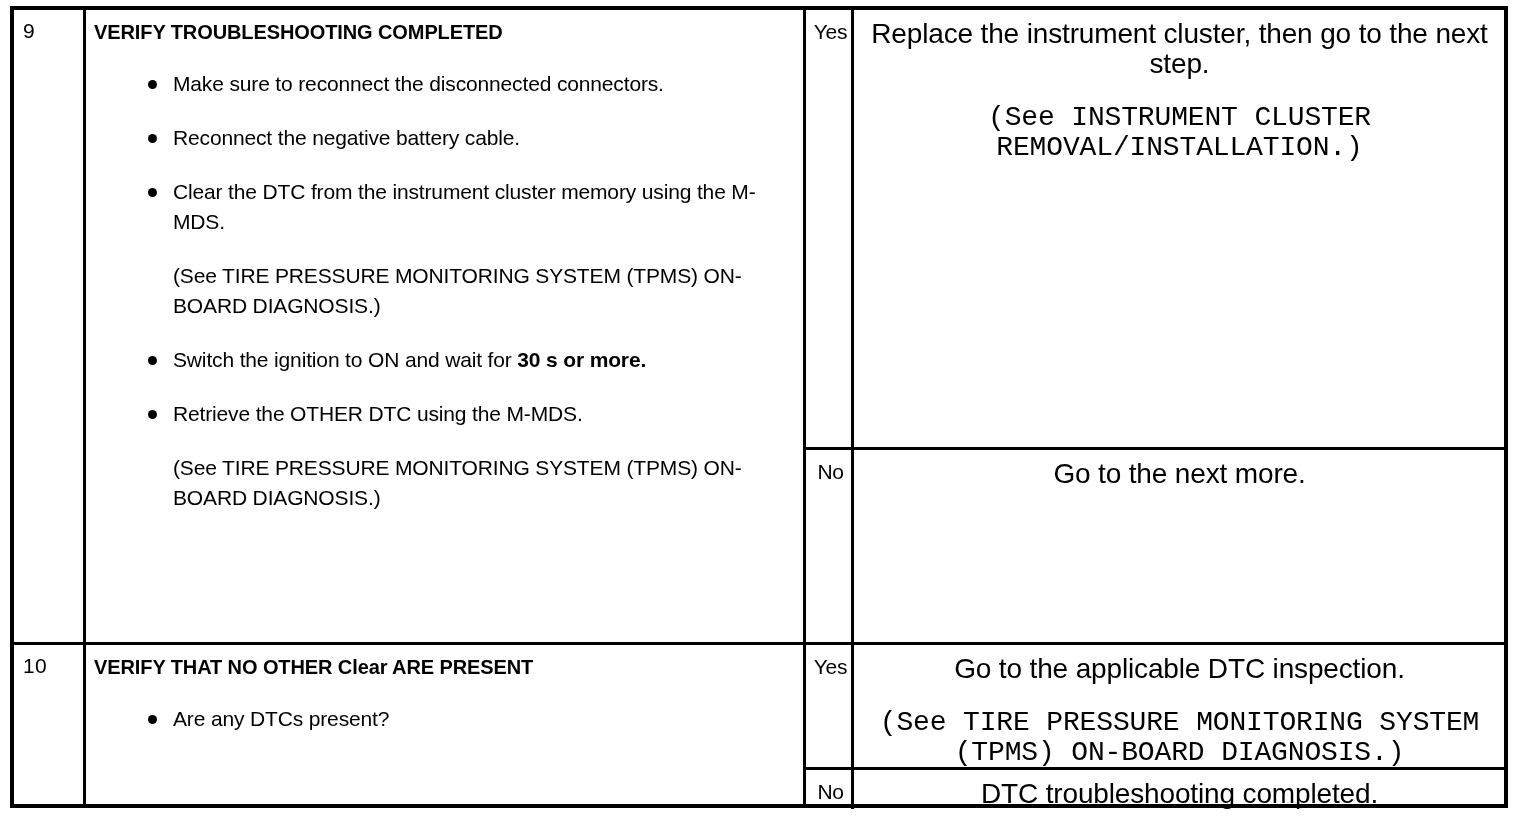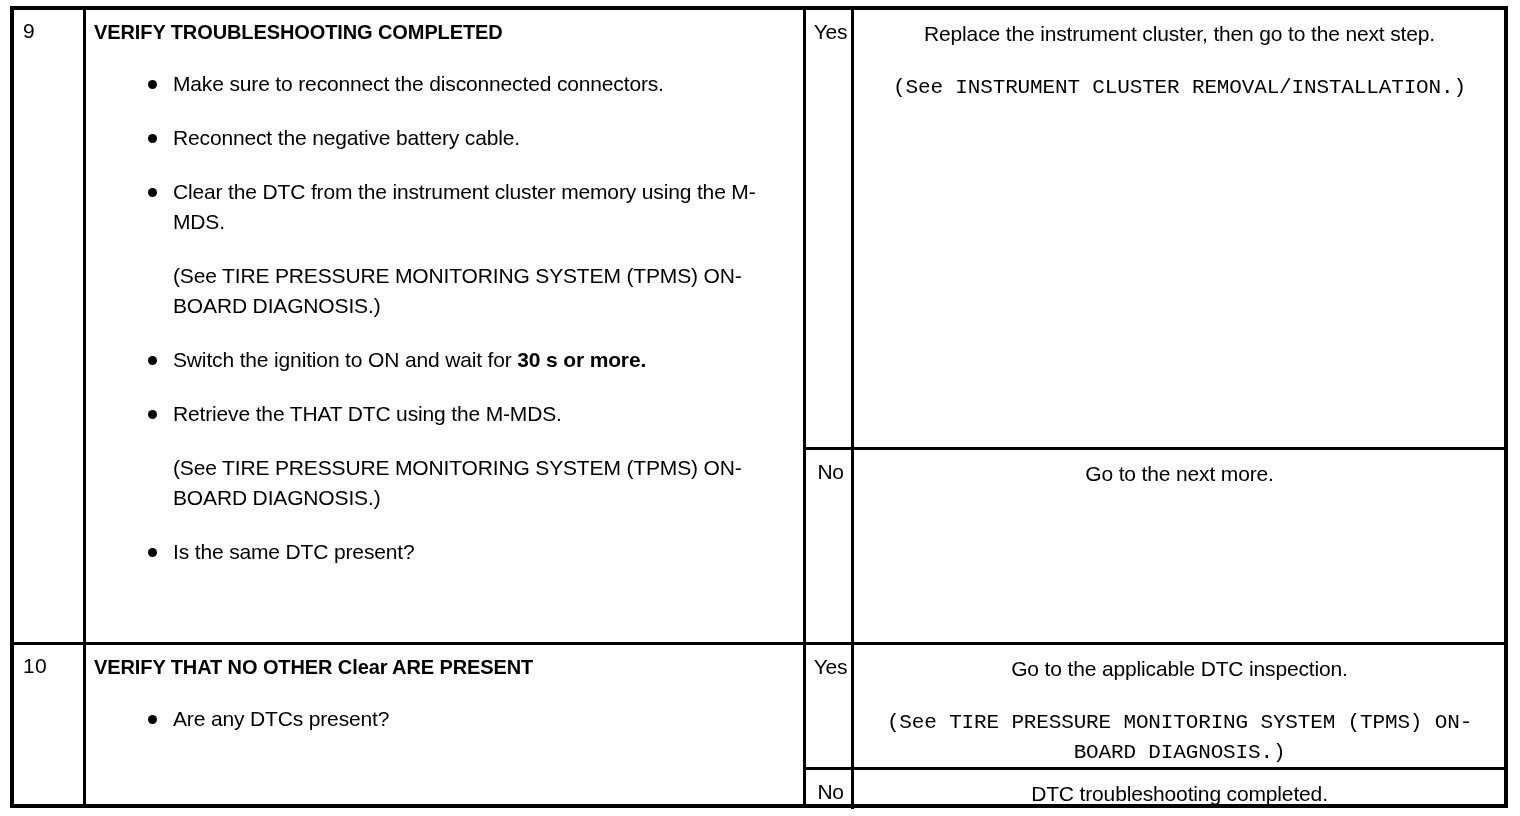--- a/index.html
+++ b/index.html
@@ -131,21 +131,21 @@
     border-right: 3px solid #000000;
     padding: 9px 0 0 4px;
     font-size: 21px;
     line-height: 26px;
     letter-spacing: -0.3px;
   }
   .answer-text {
     flex: 1 1 auto;
     box-sizing: border-box;
     padding: 9px 6px 0 7px;
-    font-size: 21px;
+    font-size: 28px;
     line-height: 30px;
     letter-spacing: -0.15px;
     min-width: 0;
   }
   .answer-text .subnote {
     display: block;
     margin-top: 24px;
     font-family: Liberation Mono, monospace;
   }
   .answer-text.compact { }
@@ -184,28 +184,24 @@
             <span class="subnote">(See TIRE PRESSURE MONITORING SYSTEM (TPMS) ON-BOARD DIAGNOSIS.)</span>
           </li>
 
           <li class="bullet-item">
             <span class="dot"></span>
             <span>Switch the ignition to ON and wait for </span><span class="bold-run">30 s or more</span><span class="bold-run">.</span>
           </li>
 
           <li class="bullet-item">
             <span class="dot"></span>
-            <span>Retrieve the THAT DTC using the M-MDS.</span>
+            <span>Retrieve the OTHER DTC using the M-MDS.</span>
             <span class="subnote">(See TIRE PRESSURE MONITORING SYSTEM (TPMS) ON-BOARD DIAGNOSIS.)</span>
           </li>
 
-          <li class="bullet-item">
-            <span class="dot"></span>
-            <span>Is the same DTC present?</span>
-          </li>
 
         </ul>
       </div>
 
       <div class="col-answers">
 
         <div class="answer-row r9-yes">
           <div class="answer-key">Yes</div>
           <div class="answer-text">
             <span>Replace the instrument cluster, then go to the next step.</span>

